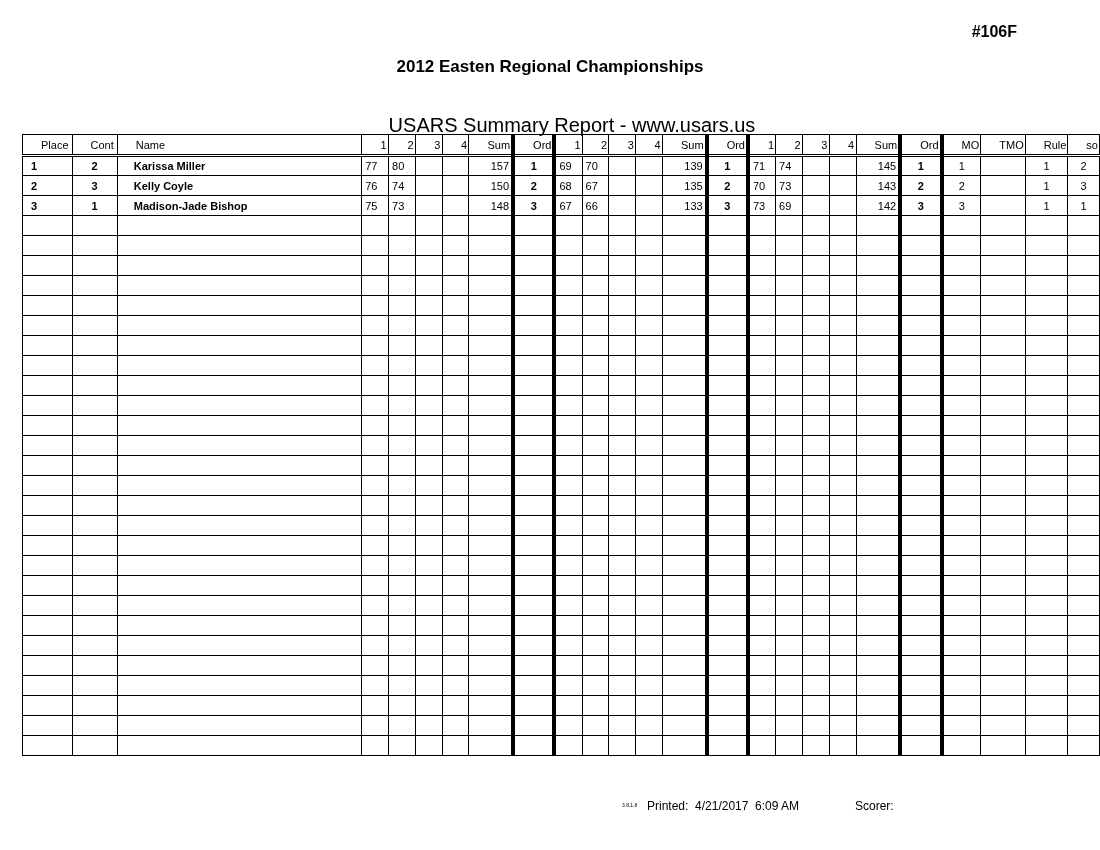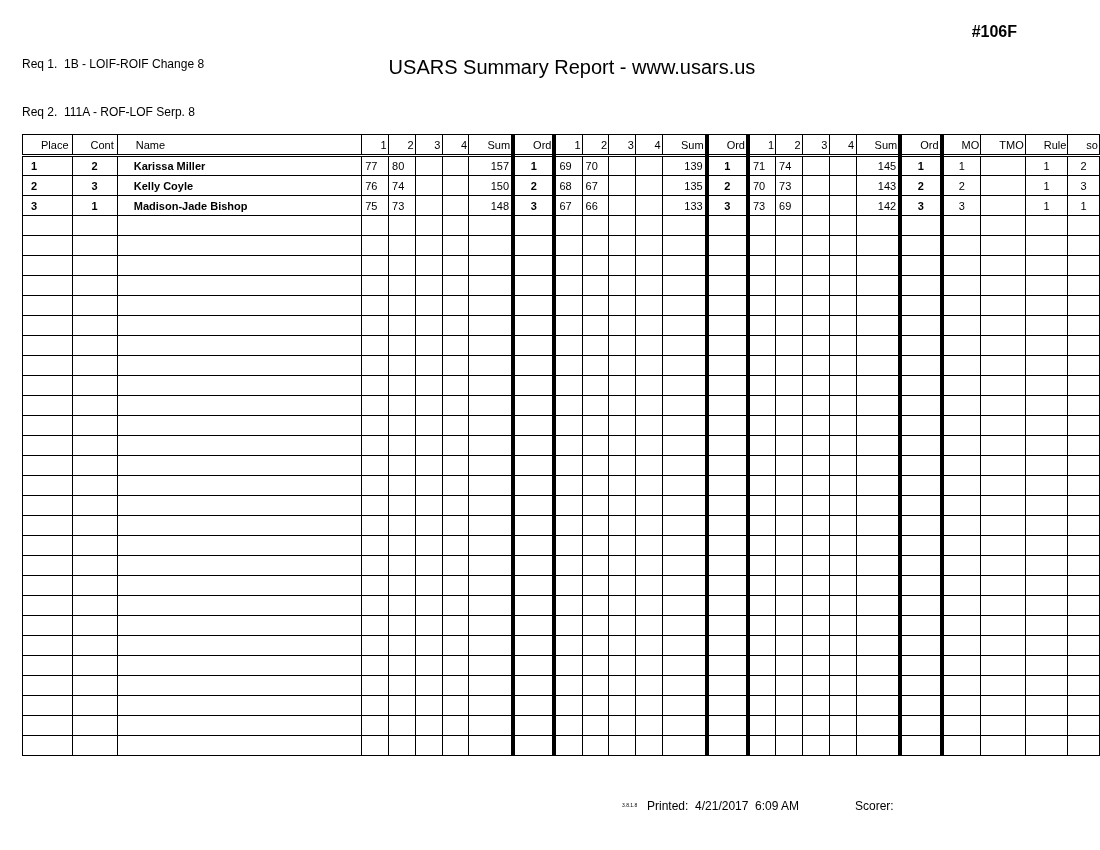--- a/index.html
+++ b/index.html
@@ -60,26 +60,23 @@
   .footer { position: absolute; left: 0; top: 16px; width: 100%; height: 100%; pointer-events: none; }
   .ver     { position: absolute; left: 622px; top: 786px; font-size: 5px; }
   .printed { position: absolute; left: 647px; top: 783px; font-size: 12px; white-space: pre; }
   .scorer  { position: absolute; left: 855px; top: 783px; font-size: 12px; }
 </style>
 </head>
 <body>
 
 <div class="page">
 
-  <div class="req-block">
-    <div>Req 1.  1B - LOIF-ROIF Change 8</div>
-    <div>Req 2.  111A - ROF-LOF Serp. 8</div>
-  </div>
 
   <div class="titles">
+    <div class="title-main">2012 Easten Regional Championships</div>
     <div class="title-report">USARS Summary Report - www.usars.us</div>
   </div>
 
   <div class="doc-num">#106F</div>
 
   <table class="results">
     <colgroup>
         <col style="width: 38px;">
         <col style="width: 36px;">
         <col style="width: 274px;">

